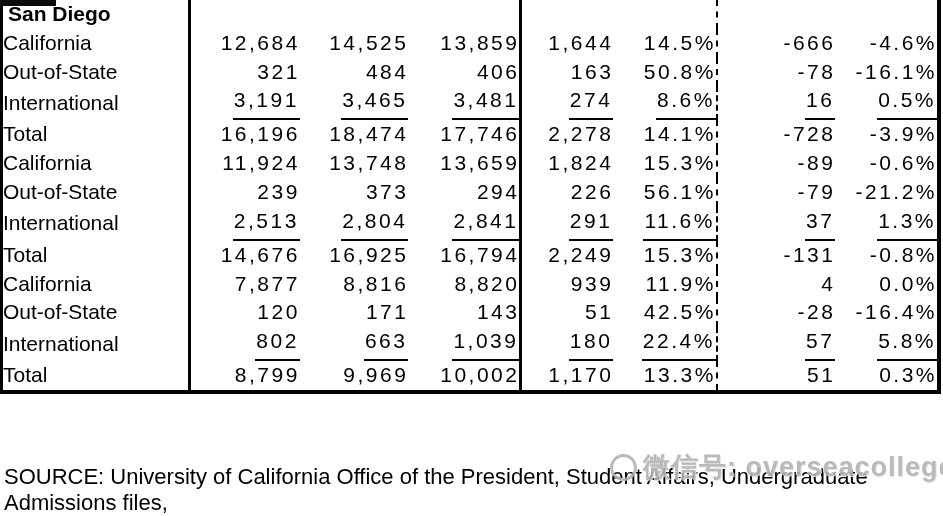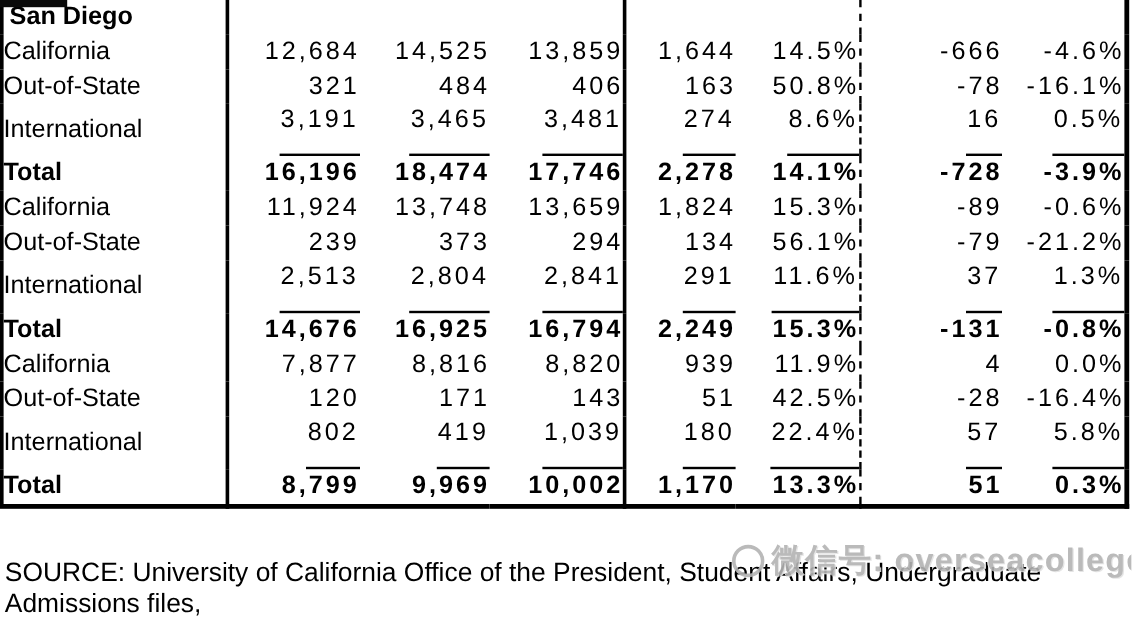--- a/index.html
+++ b/index.html
@@ -42,26 +42,26 @@
     vertical-align: middle;
   }
   td.lbl { text-align: left; padding-left: 14px; }
   tr.section-row td.lbl { font-weight: bold; padding-left: 5px; }
   td.num { text-align: right; letter-spacing: 2.5px; }
   td.c1, td.c2, td.c3 { padding-right: 3px; }
   td.c4, td.c5 { padding-right: 4px; }
   td.c6, td.c7 { padding-right: 5px; }
   td.b-solid { border-right: 3px solid #000; }
   td.b-dash  { border-right: 2px dashed #000; }
-  tr.total-row td { font-weight: bold; }
+  tr.total-row td { font-weight: normal; }
   span.ul {
     display: inline-block;
     border-bottom: 2px solid #000;
     line-height: 23px;
-    padding: 0 1px 17px 1px;
+    padding: 0 1px 7px 1px;
   }
 
   .footnote {
     position: absolute;
     left: 3px; top: 438px;
     font-size: 18px;
     z-index: 1;
   }
   .footnote sup {
     font-size: 12px;
@@ -182,21 +182,21 @@
           <td class="c4 num">1,824</td>
           <td class="c5 num b-dash">15.3%</td>
           <td class="c6 num">-89</td>
           <td class="c7 num">-0.6%</td>
         </tr>
         <tr class="data-row">
           <td class="lbl b-solid">Out-of-State</td>
           <td class="c1 num">239</td>
           <td class="c2 num">373</td>
           <td class="c3 num b-solid">294</td>
-          <td class="c4 num">134</td>
+          <td class="c4 num">226</td>
           <td class="c5 num b-dash">56.1%</td>
           <td class="c6 num">-79</td>
           <td class="c7 num">-21.2%</td>
         </tr>
         <tr class="data-row">
           <td class="lbl b-solid">International</td>
           <td class="c1 num"><span class="ul">2,513</span></td>
           <td class="c2 num"><span class="ul">2,804</span></td>
           <td class="c3 num b-solid"><span class="ul">2,841</span></td>
           <td class="c4 num"><span class="ul">291</span></td>
@@ -230,21 +230,21 @@
           <td class="c2 num">171</td>
           <td class="c3 num b-solid">143</td>
           <td class="c4 num">51</td>
           <td class="c5 num b-dash">42.5%</td>
           <td class="c6 num">-28</td>
           <td class="c7 num">-16.4%</td>
         </tr>
         <tr class="data-row">
           <td class="lbl b-solid">International</td>
           <td class="c1 num"><span class="ul">802</span></td>
-          <td class="c2 num"><span class="ul">419</span></td>
+          <td class="c2 num"><span class="ul">663</span></td>
           <td class="c3 num b-solid"><span class="ul">1,039</span></td>
           <td class="c4 num"><span class="ul">180</span></td>
           <td class="c5 num b-dash"><span class="ul">22.4%</span></td>
           <td class="c6 num"><span class="ul">57</span></td>
           <td class="c7 num"><span class="ul">5.8%</span></td>
         </tr>
         <tr class="total-row">
           <td class="lbl b-solid">Total</td>
           <td class="c1 num">8,799</td>
           <td class="c2 num">9,969</td>

